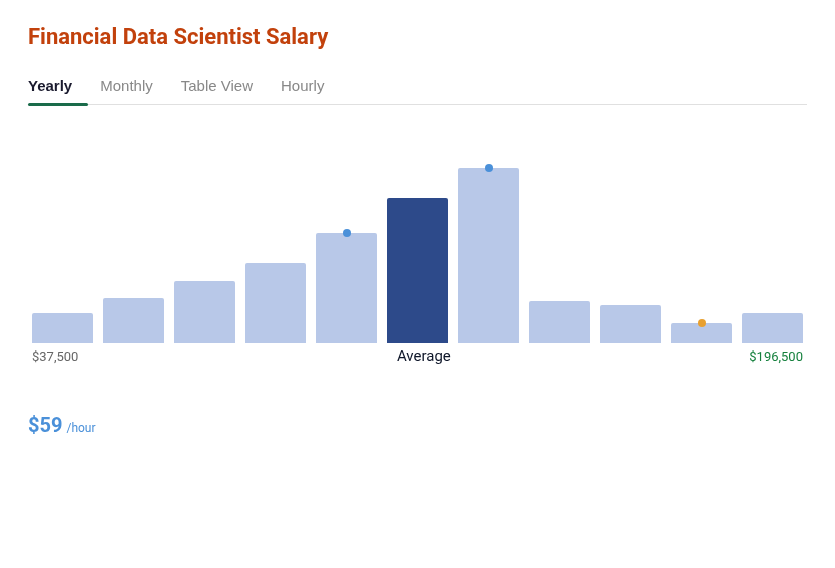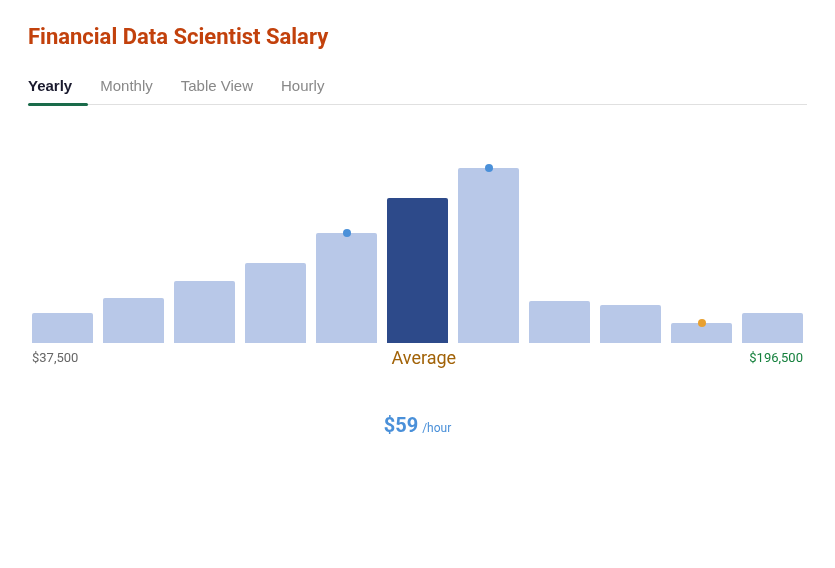--- a/index.html
+++ b/index.html
@@ -120,21 +120,21 @@
       color: #555;
     }
 
     .salary-hourly {
       font-size: 20px;
       font-weight: 700;
       color: #4a90d9;
       text-align: center;
       display: flex;
       align-items: baseline;
-      justify-content: center;
+      justify-content: flex-start;
       gap: 4px;
     }
 
     .salary-hourly-unit {
       font-size: 12px;
       font-weight: 400;
       color: #4a90d9;
     }
 
     .chart-bottom {
@@ -197,21 +197,21 @@
             <div class="dot orange"></div>
           </div>
         </div>
         <div class="bar-wrapper">
           <div class="bar light" style="height: 30px;"></div>
         </div>
       </div>
     <div class="chart-bottom">
       <div style="display:flex; justify-content:space-between; align-items:center; margin-top:4px; padding: 0 4px;">
         <span style="font-size:13px;color:#666;">$37,500</span>
-        <span style="font-size:18px;color:#a16207; margin-left: 20px;">Average</span>
+        <span style="font-size:15px;color:#0f172a; margin-left: 20px;">Average</span>
         <span style="font-size:13px;color:#15803d;">$196,500</span>
       </div>
     </div>
   </div>
 </div>
 
 <div class="salary-display">
   <div class="salary-hourly">
     <span>$59</span>
     <span class="salary-hourly-unit">/hour</span>

